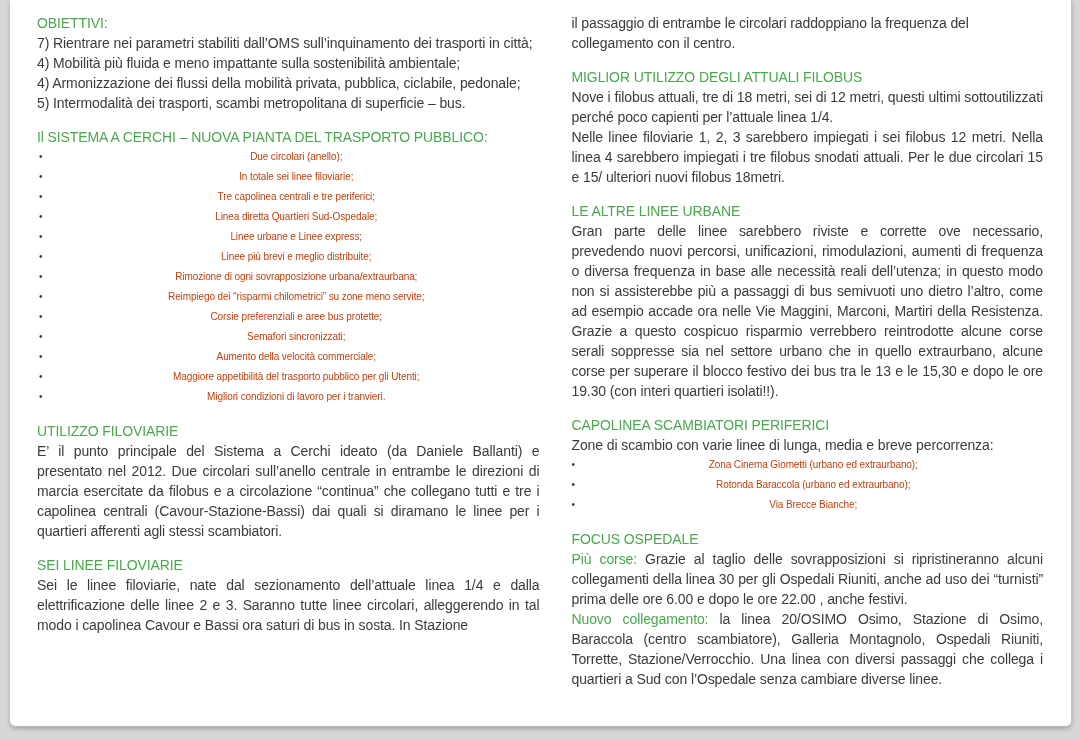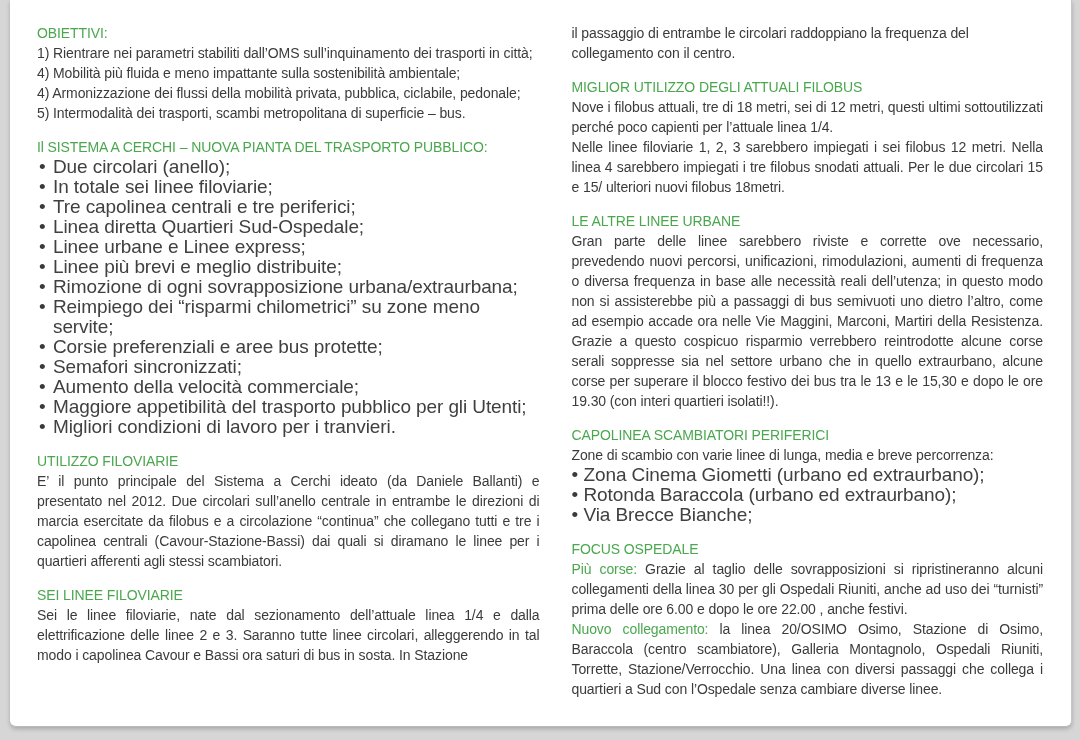--- a/index.html
+++ b/index.html
@@ -16,21 +16,21 @@
     left: 10px;
     top: 0;
     width: 1062px;
     height: 727px;
     background: #ffffff;
     border-right: 1px solid #c6c6c6;
     border-bottom: 1px solid #b9b9b9;
     border-radius: 0 0 6px 6px;
     box-shadow: 0 2px 4px rgba(0,0,0,0.22);
     box-sizing: border-box;
-    padding: 23px 28px 0 27px;
+    padding: 13px 28px 0 27px;
     display: flex;
     gap: 32px;
     overflow: hidden;
   }
   .col { box-sizing: border-box; }
   .col-left  { width: 503px; }
   .col-right { width: 472px; }
   .heading {
     color: #4aa74e;
     font-size: 14px;
@@ -50,45 +50,46 @@
   p.just { text-align: justify; }
   p.spaced { margin-top: 0; }
   ul.bullets {
     list-style: none;
     margin: 0;
     padding: 0;
   }
   ul.bullets li {
     position: relative;
     padding-left: 16px;
-    color: #404040;
-    font-size: 19px;
+    color: #c2410c;
+    font-size: 10px;
     line-height: 20px;
     letter-spacing: -0.1px;
+    text-align: center;
   }
   ul.bullets li::before {
     content: "\2022";
     position: absolute;
     left: 2px;
     color: #3b3b3b;
   }
   ul.bullets.tight li { padding-left: 12px; }
   ul.bullets.tight li::before { left: 0; }
   .green-label { color: #4aa74e; }
 </style>
 </head>
 <body>
 
 <div class="paper">
 
   <div class="col col-left">
 
     <section>
       <h3 class="heading first">OBIETTIVI:</h3>
-      <p>1) Rientrare nei parametri stabiliti dall’OMS sull’inquinamento dei trasporti in città;</p>
+      <p>7) Rientrare nei parametri stabiliti dall’OMS sull’inquinamento dei trasporti in città;</p>
       <p>4) Mobilità più fluida e meno impattante sulla sostenibilità ambientale;</p>
       <p>4) Armonizzazione dei flussi della mobilità privata, pubblica, ciclabile, pedonale;</p>
       <p>5) Intermodalità dei trasporti, scambi metropolitana di superficie – bus.</p>
     </section>
 
     <section>
       <h3 class="heading">Il SISTEMA A CERCHI – NUOVA PIANTA DEL TRASPORTO PUBBLICO:</h3>
       <ul class="bullets">
         <li>Due circolari (anello);</li>
         <li>In totale sei linee filoviarie;</li>

